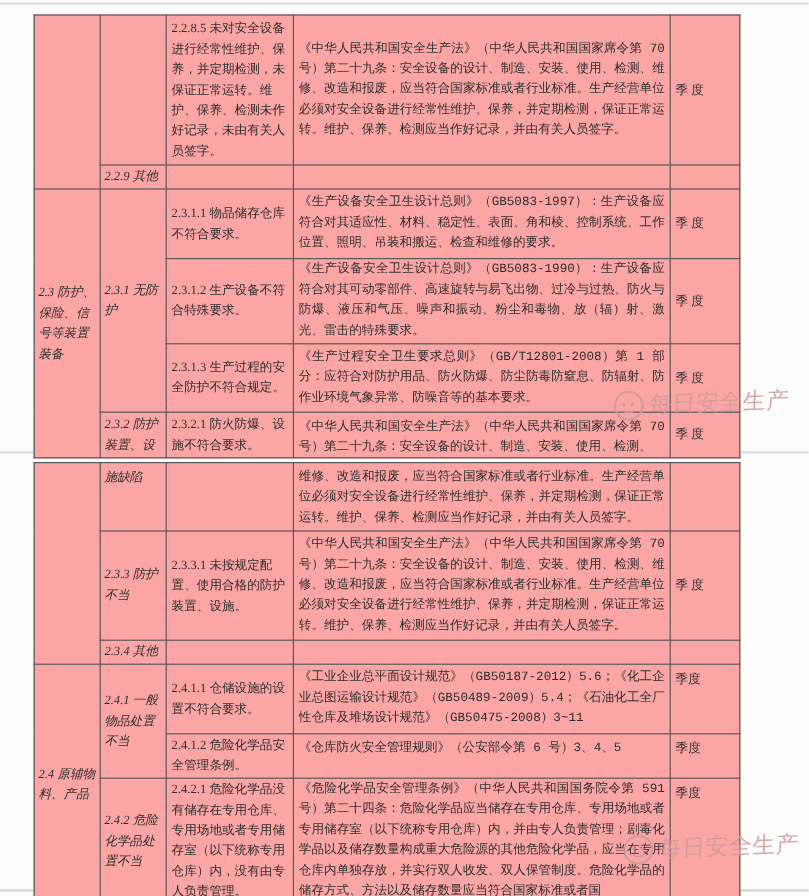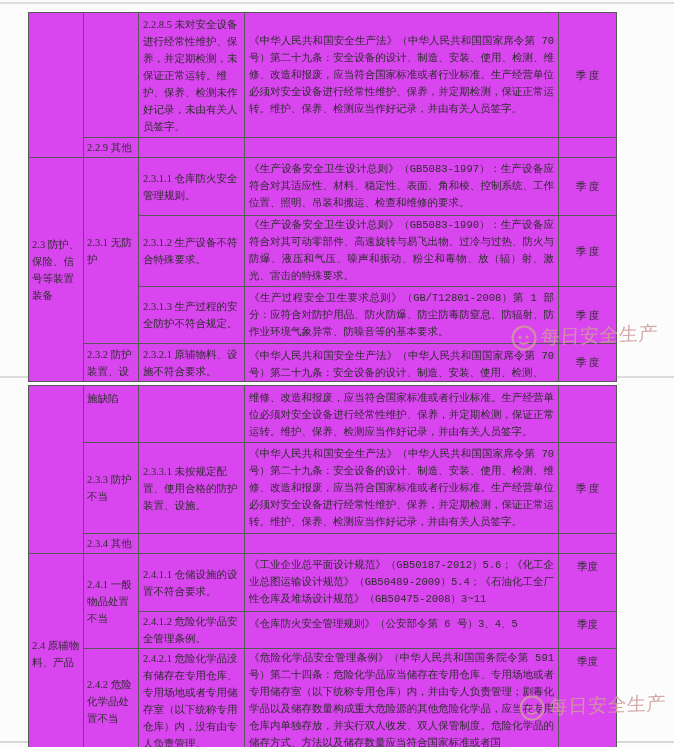--- a/index.html
+++ b/index.html
@@ -8,33 +8,33 @@
     background:#fcfcfc;
     font-family:"Liberation Serif","DejaVu Serif",serif;
   }
   .seam{position:absolute;left:0;width:674px;height:2px;background:#dddcdc;}
   #seam-top{top:2px;}
   #seam-mid{top:376px;}
   #seam-bottom{top:741px;background:#d7d7d7;}
 
   table.doc{
     position:absolute;left:28px;border-collapse:collapse;table-layout:fixed;
-    background:#d946ef;
+    background:#fca5a5;
   }
   #table-page1{top:12px;}
   #table-page2{top:385px;}
   td{
     border:1px solid #585858;
     font-size:10.5px;line-height:17px;color:#2e2e2e;
     padding:1px 4px;vertical-align:middle;overflow:hidden;
     word-break:break-all;
   }
-  td.cat{padding:1px 3px;}
+  td.cat{padding:1px 3px;font-style:italic;}
   td.basis{text-align:justify;font-family:Liberation Mono, monospace;}
-  td.freq{text-align:center;}
+  td.freq{}
   td.va-top{vertical-align:top;padding-top:4px;margin-top:18px;}
   .clamp2{max-height:32px;overflow:hidden;}
   .col-a{width:55px;}.col-b{width:55px;}.col-c{width:106px;}.col-d{width:314px;}.col-e{width:58px;}
 
   .wm{
     position:absolute;display:flex;align-items:center;gap:3px;
     color:#cf9c9c;opacity:.88;z-index:5;pointer-events:none;
     transform:rotate(-2deg);
   }
   #watermark-1{left:510px;top:322px;}
@@ -67,37 +67,37 @@
   </tr>
   <tr style="height:15px">
     <td class="cat">2.2.9 其他</td>
     <td></td>
     <td class="basis"></td>
     <td class="freq"></td>
   </tr>
   <tr style="height:58px">
     <td class="cat" rowspan="4">2.3 防护、保险、信号等装置装备</td>
     <td class="cat" rowspan="3">2.3.1 无防护</td>
-    <td>2.3.1.1 仓库防火安全管理规则。</td>
+    <td>2.3.1.1 物品储存仓库不符合要求。</td>
     <td class="basis">《生产设备安全卫生设计总则》（GB5083-1997）：生产设备应符合对其适应性、材料、稳定性、表面、角和棱、控制系统、工作位置、照明、吊装和搬运、检查和维修的要求。</td>
     <td class="freq">季 度</td>
   </tr>
   <tr style="height:68px">
     <td>2.3.1.2 生产设备不符合特殊要求。</td>
     <td class="basis">《生产设备安全卫生设计总则》（GB5083-1990）：生产设备应符合对其可动零部件、高速旋转与易飞出物、过冷与过热、防火与防爆、液压和气压、噪声和振动、粉尘和毒物、放（辐）射、激光、雷击的特殊要求。</td>
     <td class="freq">季 度</td>
   </tr>
   <tr style="height:57px">
     <td>2.3.1.3 生产过程的安全防护不符合规定。</td>
     <td class="basis">《生产过程安全卫生要求总则》（GB/T12801-2008）第 1 部分：应符合对防护用品、防火防爆、防尘防毒防窒息、防辐射、防作业环境气象异常、防噪音等的基本要求。</td>
     <td class="freq">季 度</td>
   </tr>
   <tr style="height:34px">
     <td class="cat">2.3.2 防护装置、设</td>
-    <td>2.3.2.1 原辅物料、设施不符合要求。</td>
+    <td>2.3.2.1 防火防爆、设施不符合要求。</td>
     <td class="basis va-top">
       <div class="clamp2">《中华人民共和国安全生产法》（中华人民共和国国家席令第 70 号）第二十九条：安全设备的设计、制造、安装、使用、检测、</div>
     </td>
     <td class="freq">季 度</td>
   </tr>
 </tbody>
   </table>
 
 <table class="doc" id="table-page2">
   <colgroup>

